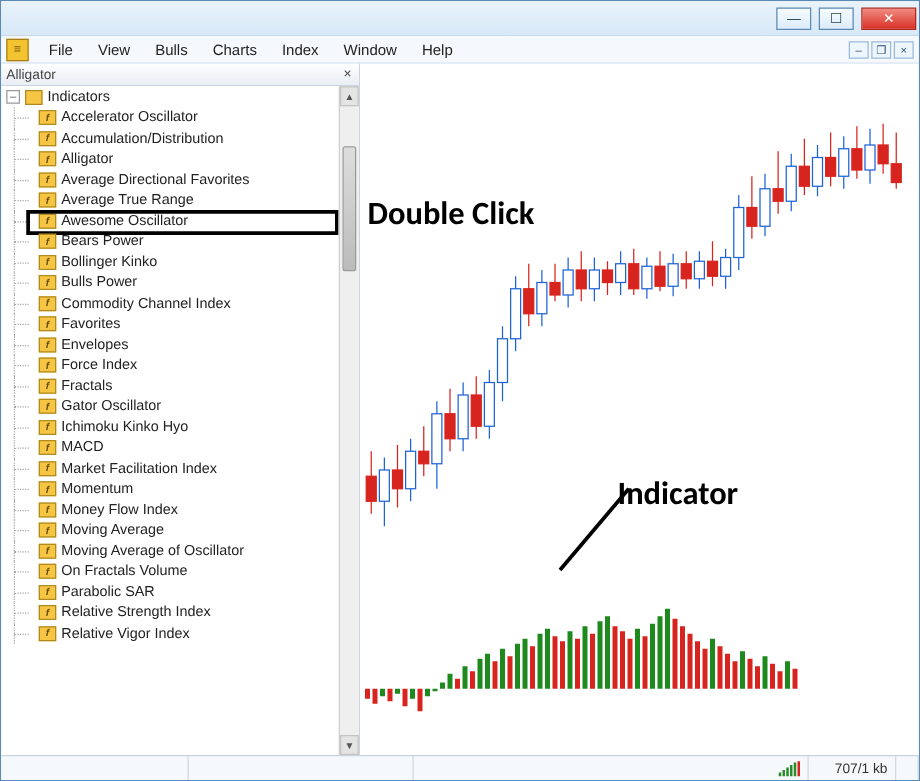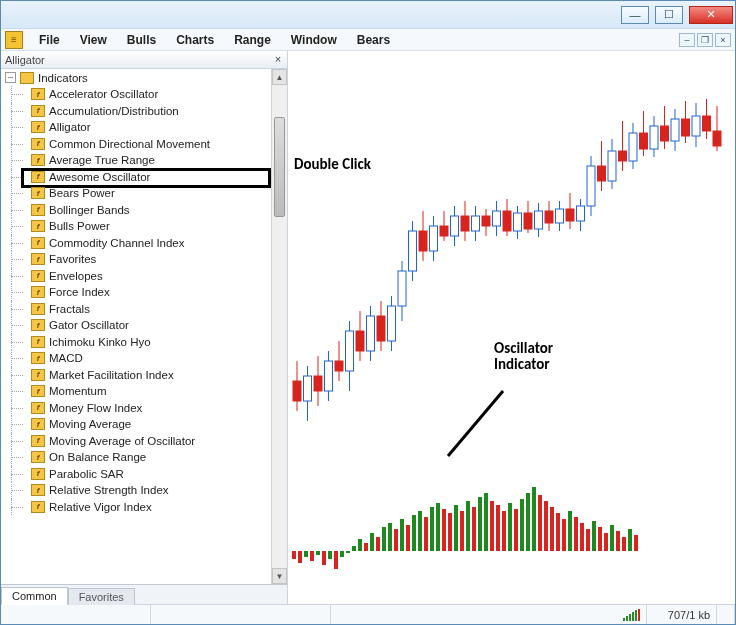--- a/index.html
+++ b/index.html
@@ -212,21 +212,21 @@
     border-bottom:1px solid #fff;
   }
   .chart-area {
     flex:1;
     position:relative;
     background:#fff;
   }
   .annotation {
     position:absolute;
     font-family:"Calibri","Segoe UI",sans-serif;
-    font-size:15px;
+    font-size:26px;
     font-weight:bold;
     color:#000;
     line-height:1.1;
   }
   .candlechart {
     position:absolute;
     left:0; top:10px;
     width:440px; height:370px;
   }
   .oscillator {
@@ -266,28 +266,28 @@
 <div class="window">
 
   <div class="titlebar">
     <div class="winbtn">—</div>
     <div class="winbtn">☐</div>
     <div class="winbtn close">✕</div>
   </div>
 
   <div class="menubar">
     <div class="mt-icon">≡</div>
-    <div id="menu-items" style="display: flex; font-weight: bold;">
+    <div id="menu-items" style="display: flex;">
         <div class="menu-item">File</div>
         <div class="menu-item">View</div>
         <div class="menu-item">Bulls</div>
         <div class="menu-item">Charts</div>
-        <div class="menu-item">Range</div>
+        <div class="menu-item">Index</div>
         <div class="menu-item">Window</div>
-        <div class="menu-item">Bears</div>
+        <div class="menu-item">Help</div>
       </div>
     <div class="mdi-controls">
       <div class="mdibtn">–</div>
       <div class="mdibtn">❐</div>
       <div class="mdibtn">×</div>
     </div>
   </div>
 
   <div class="body">
     <div class="navigator">
@@ -310,38 +310,38 @@
               <div class="item-row">
                 <div class="fx-icon">f</div>
                 <span>Accumulation/Distribution</span>
               </div>
               <div class="item-row">
                 <div class="fx-icon">f</div>
                 <span>Alligator</span>
               </div>
               <div class="item-row">
                 <div class="fx-icon">f</div>
-                <span>Common Directional Movement</span>
+                <span>Average Directional Favorites</span>
               </div>
               <div class="item-row">
                 <div class="fx-icon">f</div>
                 <span>Average True Range</span>
               </div>
               <div class="item-row">
                 <div class="fx-icon">f</div>
                 <span>Awesome Oscillator</span>
               </div>
               <div class="highlight-box" style="left: 20px; top: 81.5px; width: 250px; height: 20px;"></div>
               <div class="item-row">
                 <div class="fx-icon">f</div>
                 <span>Bears Power</span>
               </div>
               <div class="item-row">
                 <div class="fx-icon">f</div>
-                <span>Bollinger Bands</span>
+                <span>Bollinger Kinko</span>
               </div>
               <div class="item-row">
                 <div class="fx-icon">f</div>
                 <span>Bulls Power</span>
               </div>
               <div class="item-row">
                 <div class="fx-icon">f</div>
                 <span>Commodity Channel Index</span>
               </div>
               <div class="item-row">
@@ -387,45 +387,41 @@
               <div class="item-row">
                 <div class="fx-icon">f</div>
                 <span>Moving Average</span>
               </div>
               <div class="item-row">
                 <div class="fx-icon">f</div>
                 <span>Moving Average of Oscillator</span>
               </div>
               <div class="item-row">
                 <div class="fx-icon">f</div>
-                <span>On Balance Range</span>
+                <span>On Fractals Volume</span>
               </div>
               <div class="item-row">
                 <div class="fx-icon">f</div>
                 <span>Parabolic SAR</span>
               </div>
               <div class="item-row">
                 <div class="fx-icon">f</div>
                 <span>Relative Strength Index</span>
               </div>
               <div class="item-row">
                 <div class="fx-icon">f</div>
                 <span>Relative Vigor Index</span>
               </div>
             </div>
         </div>
         <div class="scrollbar">
           <div class="scroll-arrow up">▲</div>
           <div class="scroll-thumb"></div>
           <div class="scroll-arrow down">▼</div>
         </div>
-      </div>
-      <div class="nav-tabs">
-        <div class="nav-tab active">Common</div>
-        <div class="nav-tab">Favorites</div>
       </div>
     </div>
 
     <div class="chart-area">
       <svg class="candlechart" id="candles" viewBox="0 0 440 370">
           <line x1="9" x2="9" y1="300" y2="350" stroke="#d8241e" class="candle-wick"></line>
           <rect x="5" y="320" width="8" height="20" fill="#d8241e" stroke="#d8241e"></rect>
           <line x1="19.5" x2="19.5" y1="305" y2="360" stroke="#1e63d8" class="candle-wick"></line>
           <rect x="15.5" y="315" width="8" height="25" fill="#fff" stroke="#1e63d8"></rect>
           <line x1="30" x2="30" y1="295" y2="345" stroke="#d8241e" class="candle-wick"></line>
@@ -505,21 +501,21 @@
           <line x1="418.5" x2="418.5" y1="38" y2="78" stroke="#d8241e" class="candle-wick"></line>
           <rect x="414.5" y="55" width="8" height="15" fill="#d8241e" stroke="#d8241e"></rect>
           <line x1="429" x2="429" y1="45" y2="90" stroke="#d8241e" class="candle-wick"></line>
           <rect x="425" y="70" width="8" height="15" fill="#d8241e" stroke="#d8241e"></rect>
         </svg>
 
       <div class="annotation" style="left:6px;top:105px;">Double Click</div>
 
       <div class="annotation" style="left:206px;top:272px;">
         <br>
-        <span>Oscillator</span><br>
+        <br>
         <span>Indicator</span>
       </div>
       <svg style="position:absolute;left:155px;top:335px;width:70px;height:80px;">
         <line x1="60" y1="5" x2="5" y2="70" stroke="#000" stroke-width="3"></line>
       </svg>
 
       <div class="oscillator" id="osc" style="position: absolute;">
           <div style="position: absolute; width: 4px; left: 4px; background: rgb(216, 36, 30); top: 105px; height: 8px;"></div>
           <div style="position: absolute; width: 4px; left: 10px; background: rgb(216, 36, 30); top: 105px; height: 12px;"></div>
           <div style="position: absolute; width: 4px; left: 16px; background: rgb(30, 138, 30); top: 105px; height: 6px;"></div>

